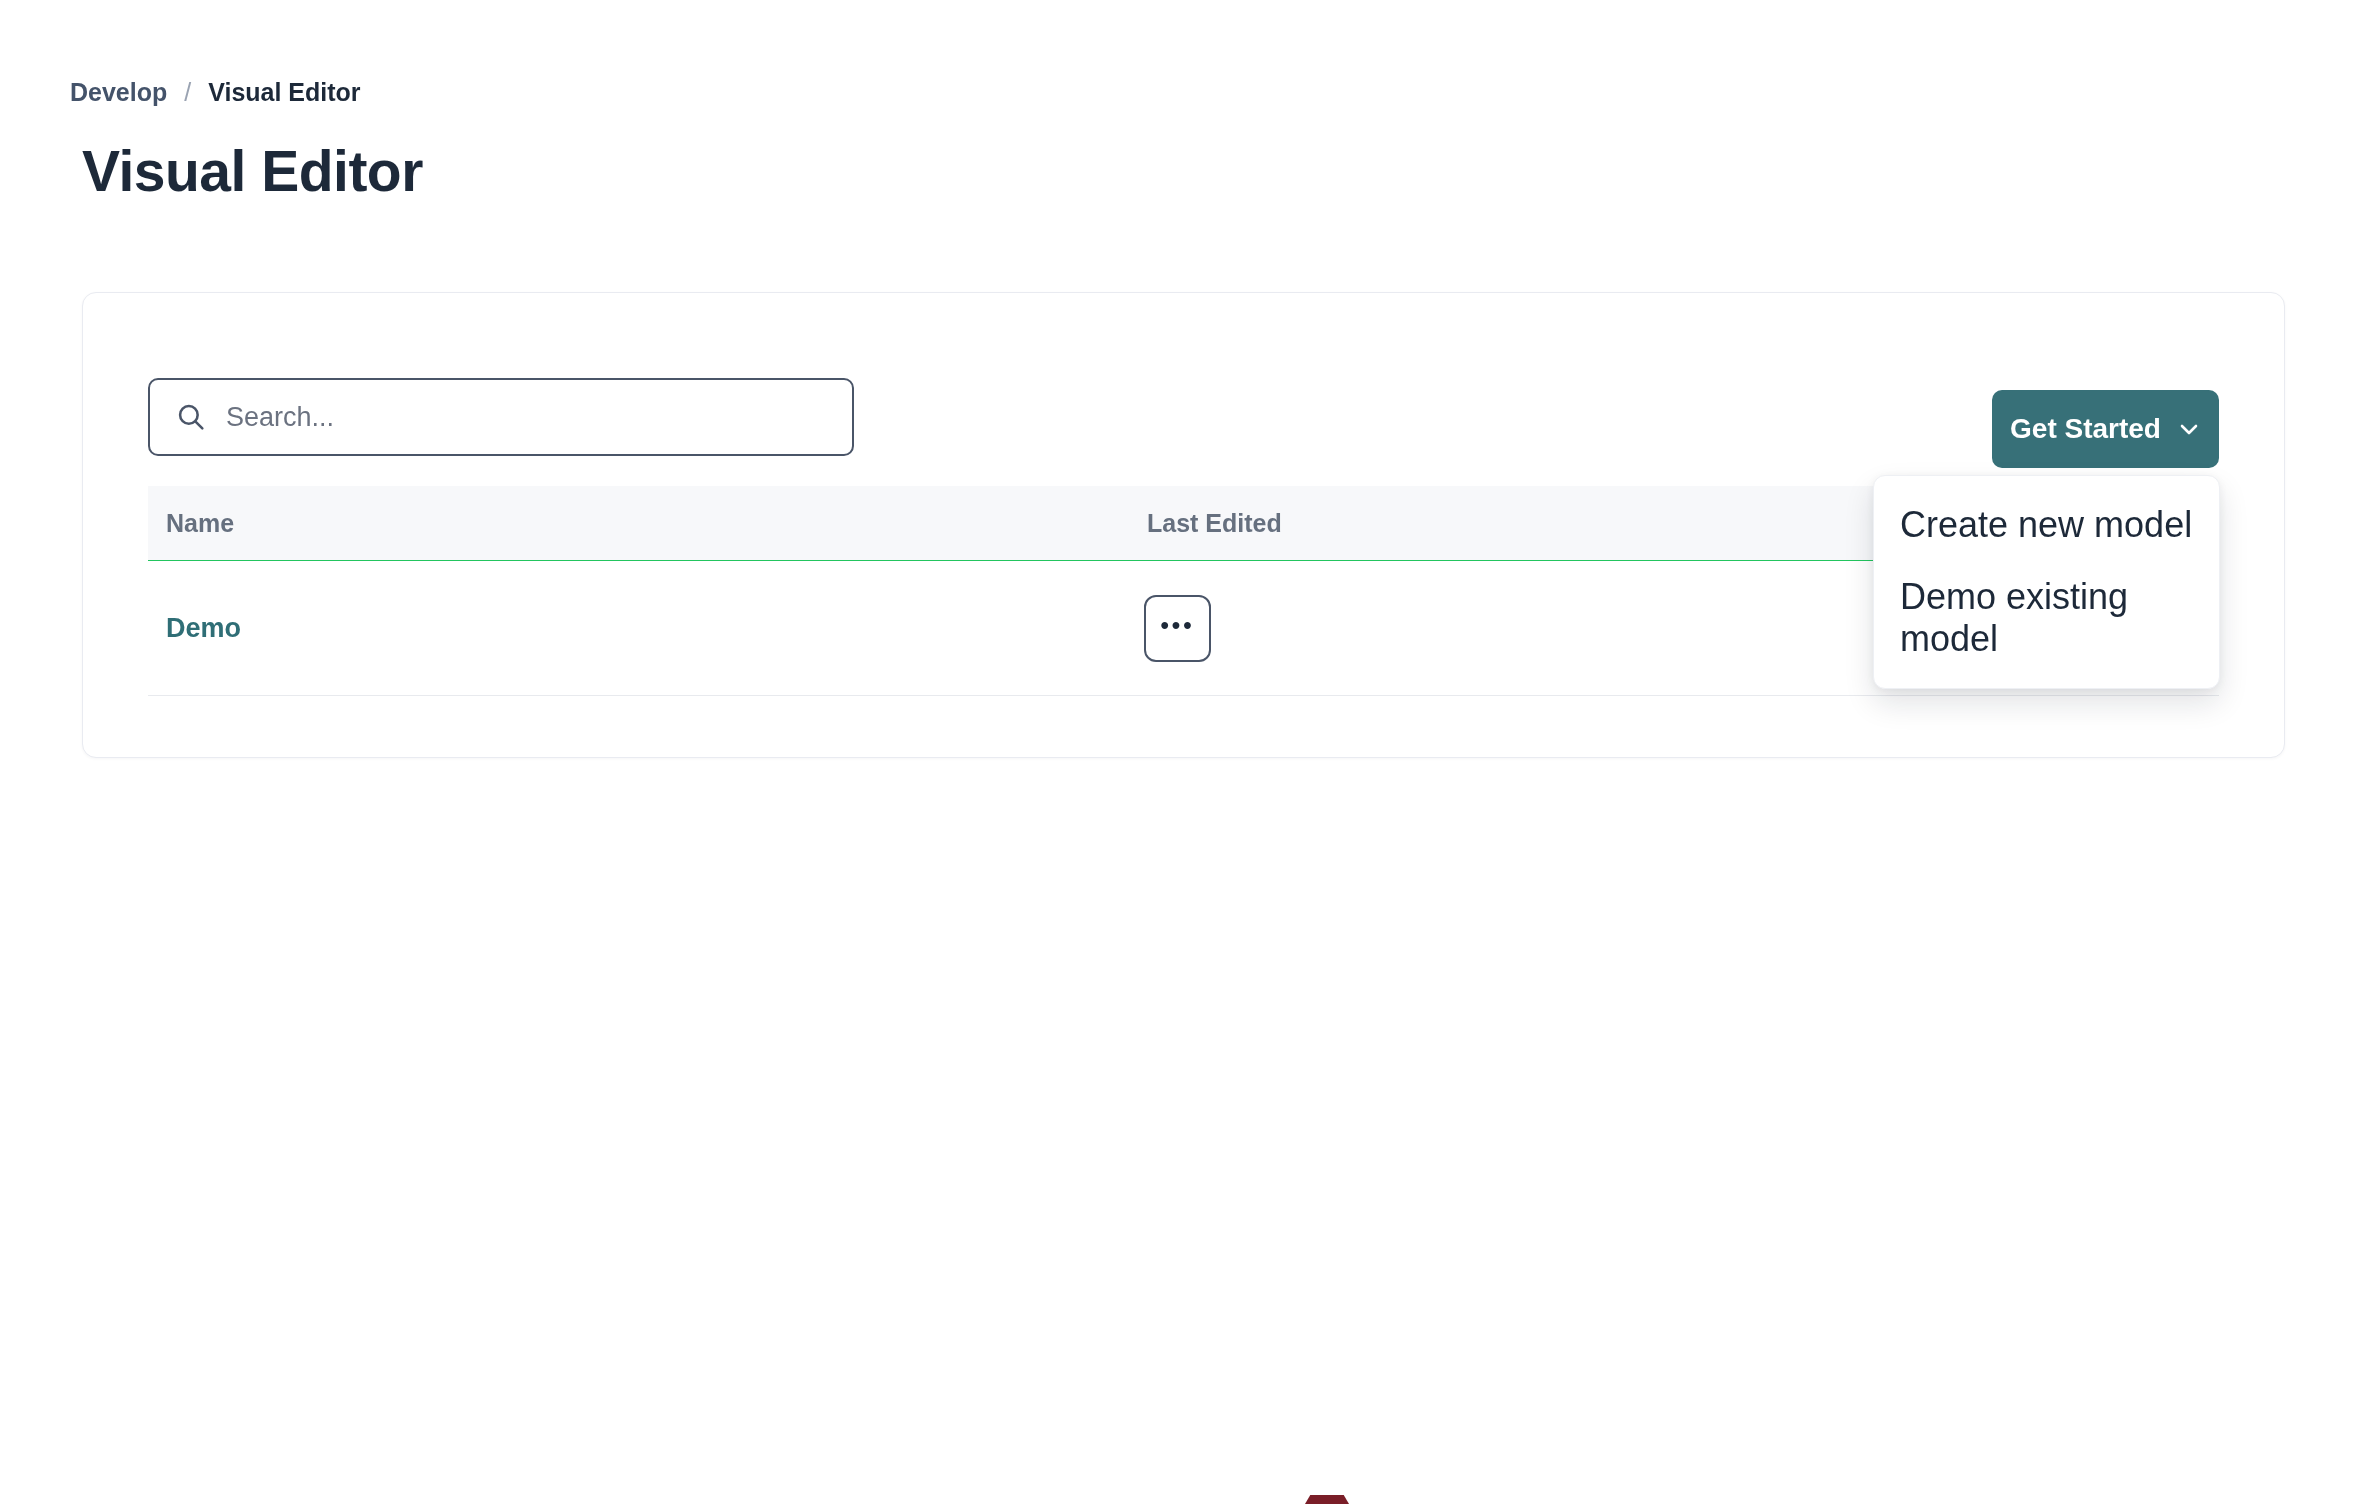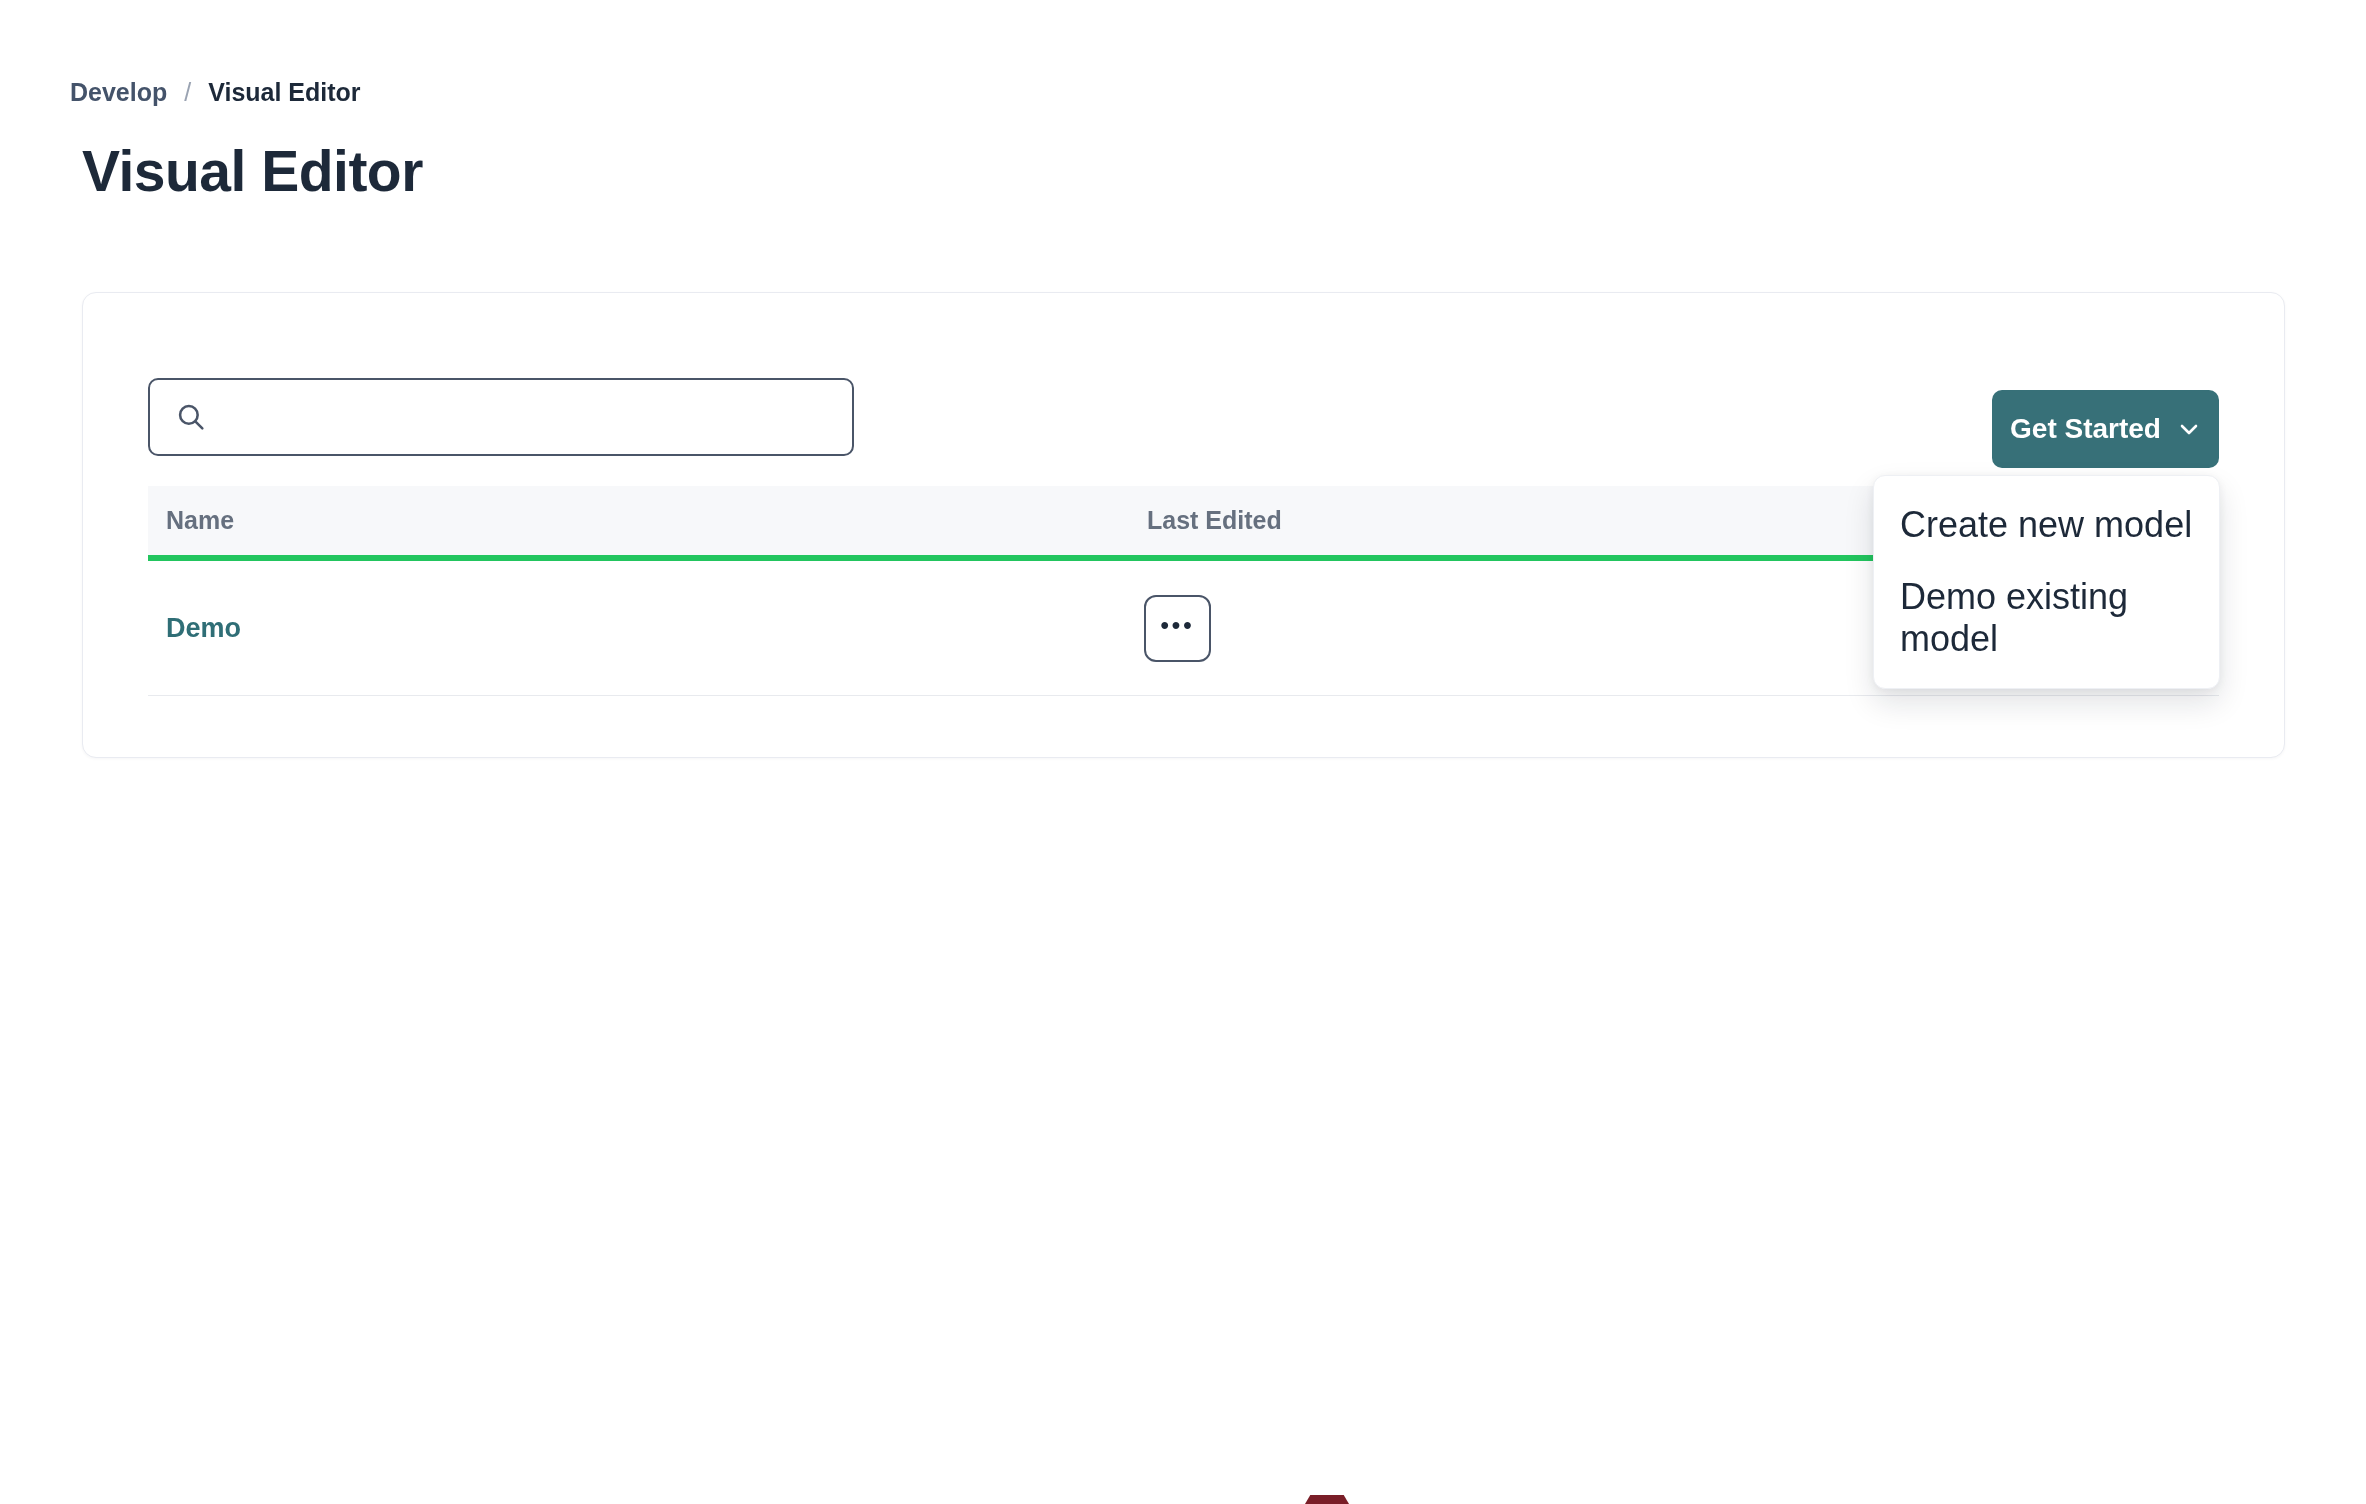--- a/index.html
+++ b/index.html
@@ -28,21 +28,21 @@
   .search-box input { flex:1; border:none; outline:none; font-family:inherit; font-size:27px; color:#1d2939; background:transparent; }
   .search-box input::placeholder { color:#6b7280; opacity:1; }
 
   .get-started-btn { display:flex; align-items:center; justify-content:center; gap:16px;
                      width:227px; height:78px; background:#377078; color:#ffffff; border:none;
                      border-radius:10px; font-family:inherit; font-size:28px; font-weight:600; cursor:pointer;margin-top:24px; }
 
   
   .table { margin-top:30px; }
   .thead { display:grid; grid-template-columns:981px 1fr 150px; align-items:center; height:75px;
-           background:#f7f8fa; border-bottom:6px solid #22c55e; }
+           background:#f7f8fa; border-bottom:1px solid #22c55e; }
   .th { font-size:25px; font-weight:700; color:#66707f; padding-left:18px; }
   .trow { display:grid; grid-template-columns:981px 1fr 150px; align-items:center; height:135px;
           border-bottom:1px solid #e8eaee; }
   .cell { padding-left:18px; }
   .name-link { color:#2f6e76; font-size:27px; font-weight:700; text-decoration:none; cursor:pointer; }
   .time-text { color:#2f6e76; font-size:27px; font-weight:600; }
   .more-btn { width:67px; height:67px; margin-left:15px; background:#ffffff; border:2px solid #4a5568;
               border-radius:12px; display:flex; align-items:center; justify-content:center;
               font-size:24px; font-weight:700; color:#1d2939; letter-spacing:3px; cursor:pointer; line-height:1; padding-bottom:6px; }
 
@@ -69,20 +69,21 @@
 
 <section class="card">
   <div class="card-inner">
 
     <div class="toolbar">
       <div class="search-box">
         <svg width="34" height="34" viewBox="0 0 24 24" fill="none" stroke="#4a5568" stroke-width="1.8" stroke-linecap="round">
           <circle cx="10.5" cy="10.5" r="6.2"></circle>
           <line x1="15.2" y1="15.2" x2="20" y2="20"></line>
         </svg>
+        <input type="text" placeholder="Search..." style="">
       </div>
 
       <button class="get-started-btn">
         <span>Get Started</span>
         <svg width="24" height="24" viewBox="0 0 24 24" fill="none" stroke="#ffffff" stroke-width="2.6" stroke-linecap="round" stroke-linejoin="round">
           <polyline points="5,9 12,16 19,9"></polyline>
         </svg>
       </button>
     </div>
 

